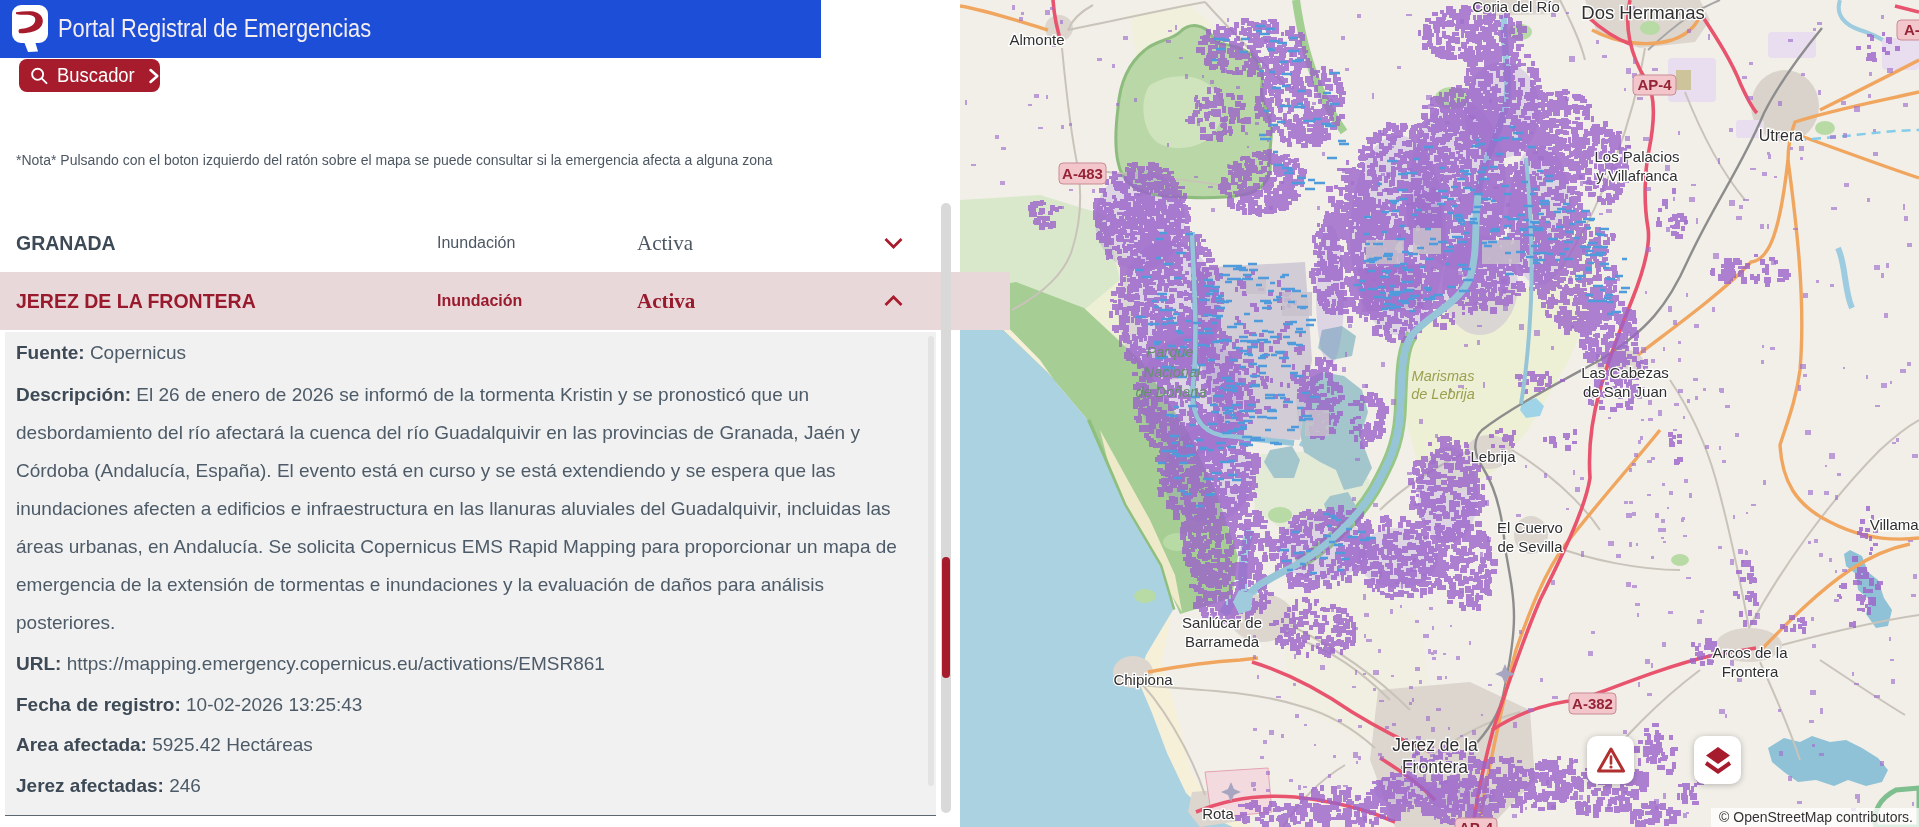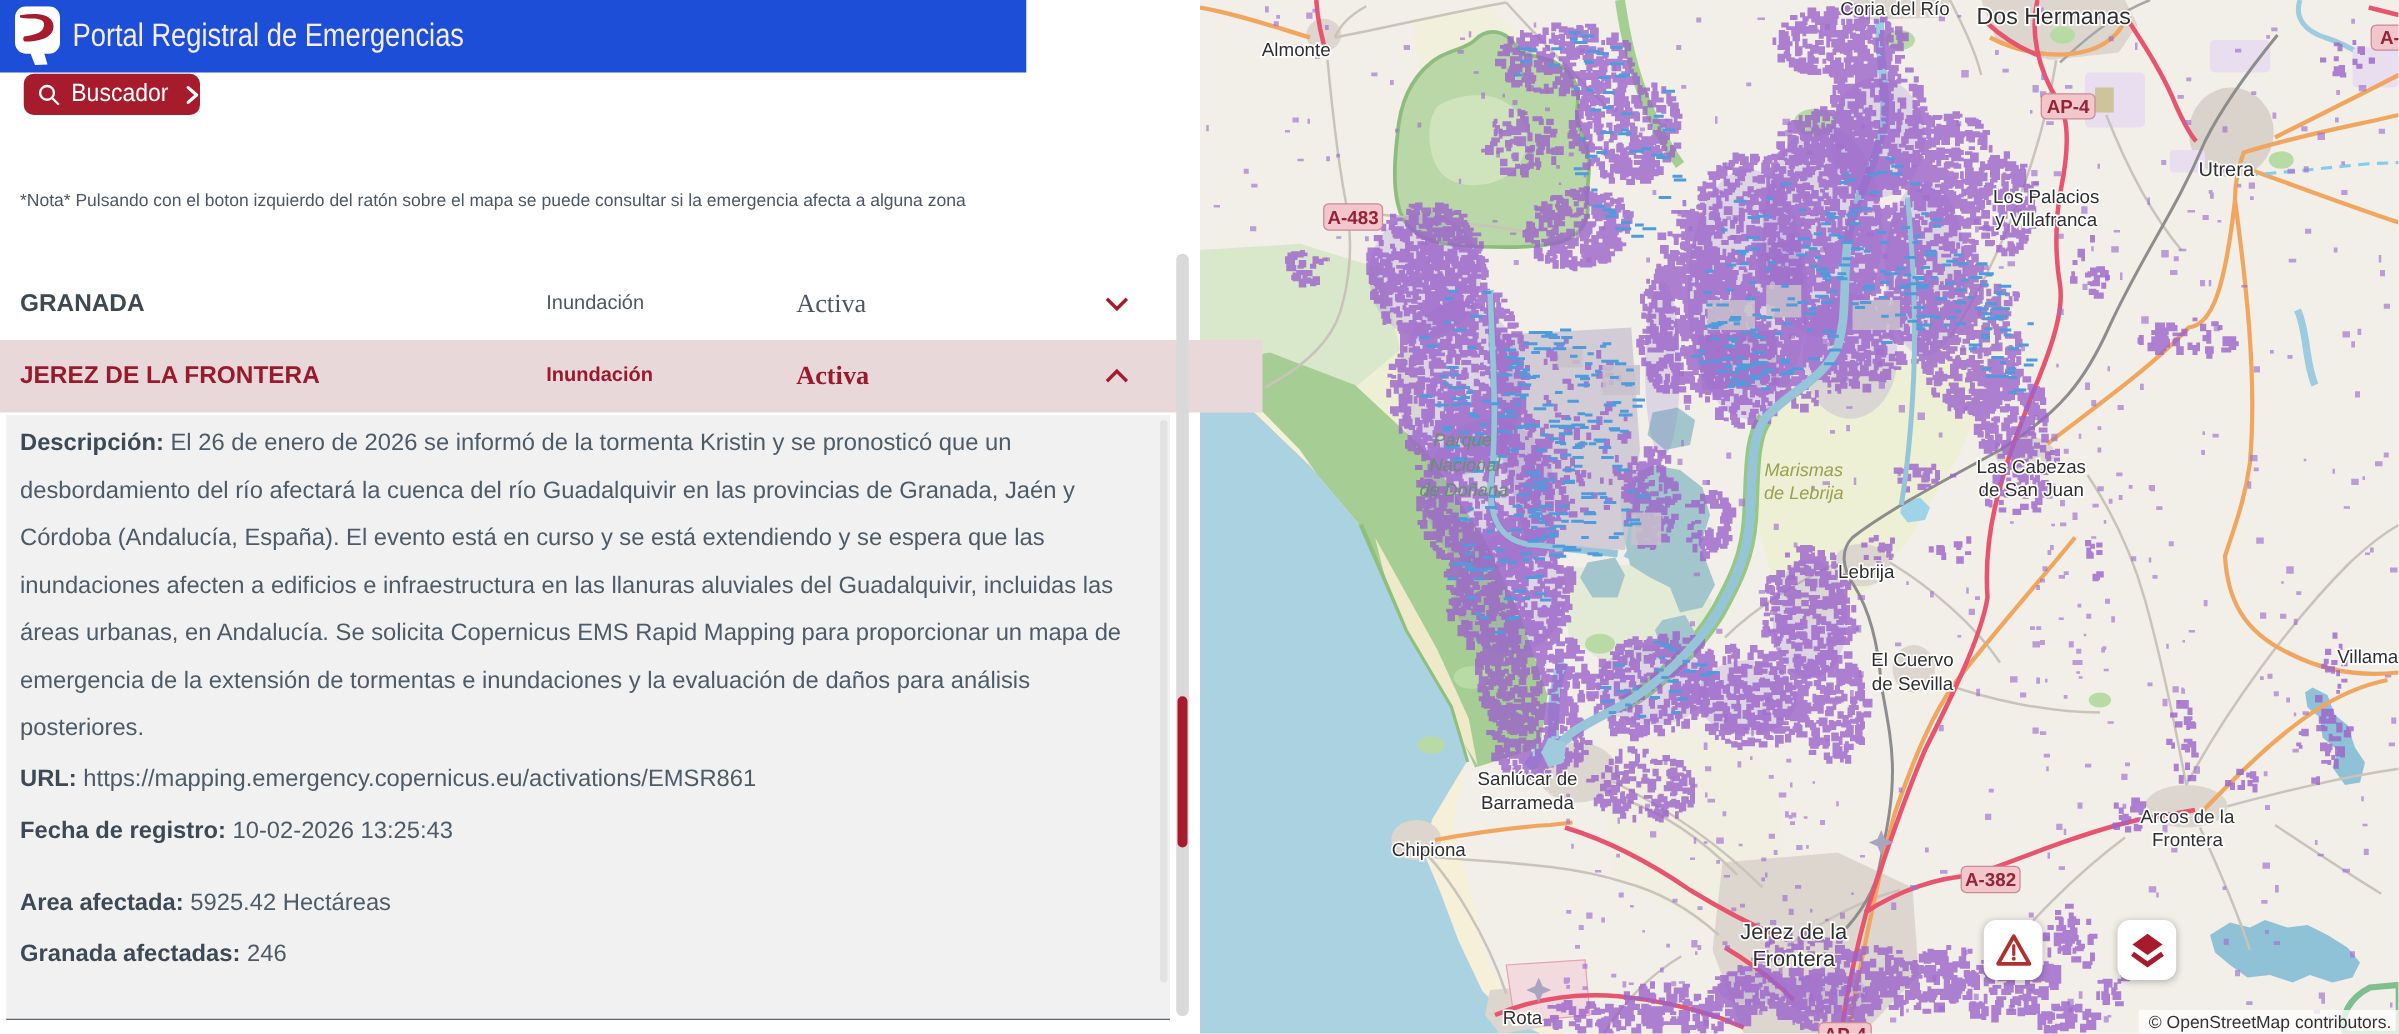--- a/index.html
+++ b/index.html
@@ -309,25 +309,26 @@
     <div class="row" id="row2">
       <span class="c1">JEREZ DE LA FRONTERA</span>
       <span class="c2">Inundación</span>
       <span class="c3">Activa</span>
       <svg width="19" height="12" viewBox="0 0 19 12">
         <path d="M1.5,10 L9.5,2 L17.5,10" fill="none" stroke="#a71c2c" stroke-width="2.7"></path>
       </svg>
     </div>
     <div id="details">
       <div class="inner">
+        <p style="margin-top:2px"><b>Fuente:</b> Copernicus</p>
         <p style="margin-top:4px"><b>Descripción:</b> El 26 de enero de 2026 se informó de la tormenta Kristin y se pronosticó que un desbordamiento del río afectará la cuenca del río Guadalquivir en las provincias de Granada, Jaén y Córdoba (Andalucía, España). El evento está en curso y se está extendiendo y se espera que las inundaciones afecten a edificios e infraestructura en las llanuras aluviales del Guadalquivir, incluidas las áreas urbanas, en Andalucía. Se solicita Copernicus EMS Rapid Mapping para proporcionar un mapa de emergencia de la extensión de tormentas e inundaciones y la evaluación de daños para análisis posteriores.</p>
         <p style="margin-top:3px"><b>URL:</b> https://mapping.emergency.copernicus.eu/activations/EMSR861</p>
         <p style="margin-top:3px"><b>Fecha de registro:</b> 10-02-2026 13:25:43</p>
-        <p style="margin-top:20px"><b>Area afectada:</b> 5925.42 Hectáreas</p>
-        <p style="margin-top:3px"><b>Granada afectadas:</b> 246</p>
+        <p style="margin-top:2px"><b>Area afectada:</b> 5925.42 Hectáreas</p>
+        <p style="margin-top:3px"><b>Jerez afectadas:</b> 246</p>
       </div>
     </div>
     <div id="sbtrack"></div>
     <div id="sbthumb"></div>
     <div id="sbinner"></div>
   </div>
   <div class="mapbtn" id="btnwarn">
     <svg width="30" height="28" viewBox="0 0 30 28">
       <path d="M15,3 L27.5,25 L2.5,25 Z" fill="none" stroke="#b03030" stroke-width="3" stroke-linejoin="round"></path>
       <path d="M15,10.5 L15,17.5" stroke="#b03434" stroke-width="2.6" stroke-linecap="round"></path>

